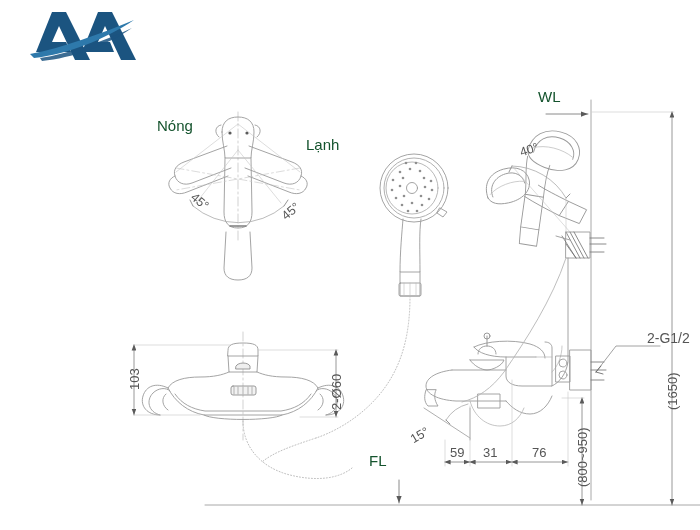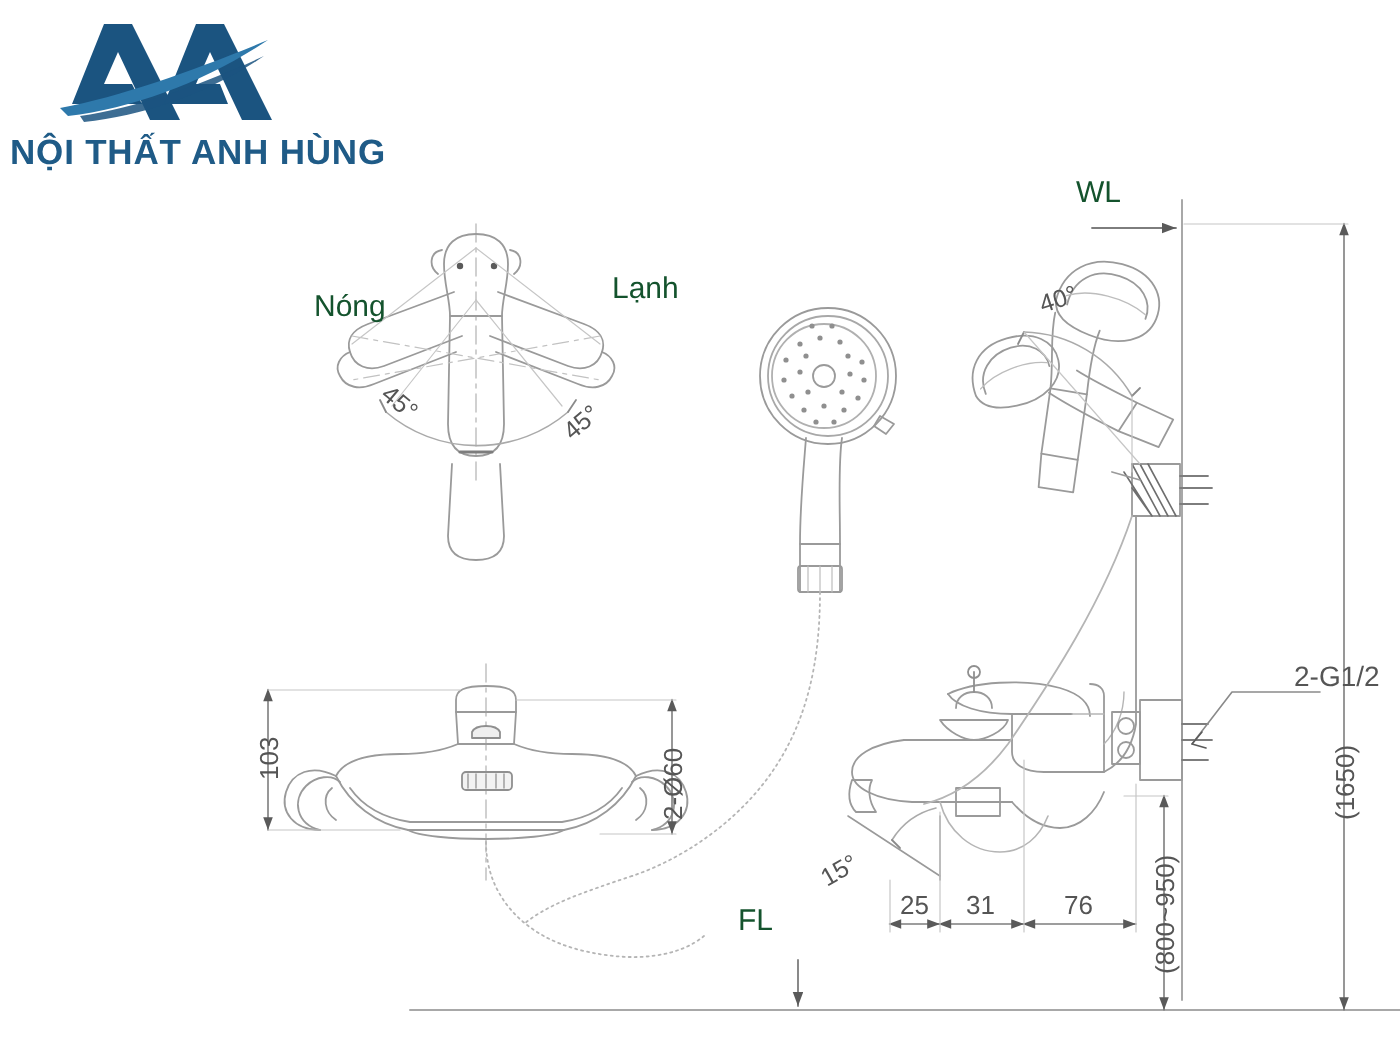--- a/index.html
+++ b/index.html
@@ -49,21 +49,20 @@
   <div id="logo">
     <svg id="logo-mark" viewBox="0 0 120 56">
 
       <path d="M30 4 L44 4 L68 52 L53 52 L37 18 L30 34 L44 34 L49 44 L14 44 Z" fill="#1b5480"></path>
 
       <path d="M76 4 L90 4 L114 52 L99 52 L83 18 L76 34 L88 34 L92 44 L60 44 Z" fill="#1b5480"></path>
 
       <path d="M8 46 C 40 40 78 26 112 12 C 82 32 46 46 12 50 Z" fill="#2e79ab"></path>
       <path d="M18 50 C 46 46 80 34 110 20 C 84 38 50 50 20 53 Z" fill="#1b5480" opacity=".85"></path>
     </svg>
-    <div id="logo-text">NỘI THẤT ANH HÙNG</div>
   </div>
 
   <svg class="draw" viewBox="0 0 700 530">
     <defs>
       <marker id="ar" markerWidth="9" markerHeight="9" refX="8" refY="3" orient="auto">
         <path d="M0,0 L8,3 L0,6 z" fill="#5a5a5a"></path>
       </marker>
       <marker id="arr" markerWidth="9" markerHeight="9" refX="1" refY="3" orient="auto">
         <path d="M8,0 L0,3 L8,6 z" fill="#5a5a5a"></path>
       </marker>
@@ -301,37 +300,37 @@
           <path d="M546,114 L588,114" marker-end="url(#ar)"></path>
         </g>
 
         <g stroke="#7d7d7d" stroke-width="0.9">
           <path d="M399,480 L399,503" marker-end="url(#ar)"></path>
         </g>
       </g>
     </g>
   </svg>
 
-  <div class="lbl big" style="left:157px;top:117px;margin-top:28px;">Nóng</div>
+  <div class="lbl big" style="left:157px;top:117px;">Nóng</div>
   <div class="lbl big" style="left:306px;top:117px;margin-top:19px;">Lạnh</div>
 
   <div class="lbl ang rotp45" style="left:197px;top:190px;">45°</div>
   <div class="lbl ang rotn45" style="left:279px;top:212px;">45°</div>
 
   <div class="lbl dim rot90" style="left:127px;top:390px;">103</div>
   <div class="lbl dim rot90" style="left:329px;top:410px;">2-Ø60</div>
 
   <div class="lbl big" style="left:538px;top:88px;">WL</div>
   <div class="lbl big" style="left:369px;top:452px;">FL</div>
 
   <div class="lbl ang rotn20" style="left:518px;top:146px;">40°</div>
   <div class="lbl ang rotn25" style="left:408px;top:434px;">15°</div>
 
   <div class="lbl dim" style="left:607px;top:330px;font-size:14px;margin-left:40px;">2-G1/2</div>
 
   <div class="lbl dim rot90" style="left:665px;top:410px;">(1650)</div>
   <div class="lbl dim rot90" style="left:575px;top:487px;">(800~950)</div>
 
-  <div class="lbl dim" style="left:450px;top:445px;">25</div>
+  <div class="lbl dim" style="left:450px;top:445px;">59</div>
   <div class="lbl dim" style="left:483px;top:445px;">31</div>
   <div class="lbl dim" style="left:532px;top:445px;">76</div>
 
 </div>
 
 </body></html>

